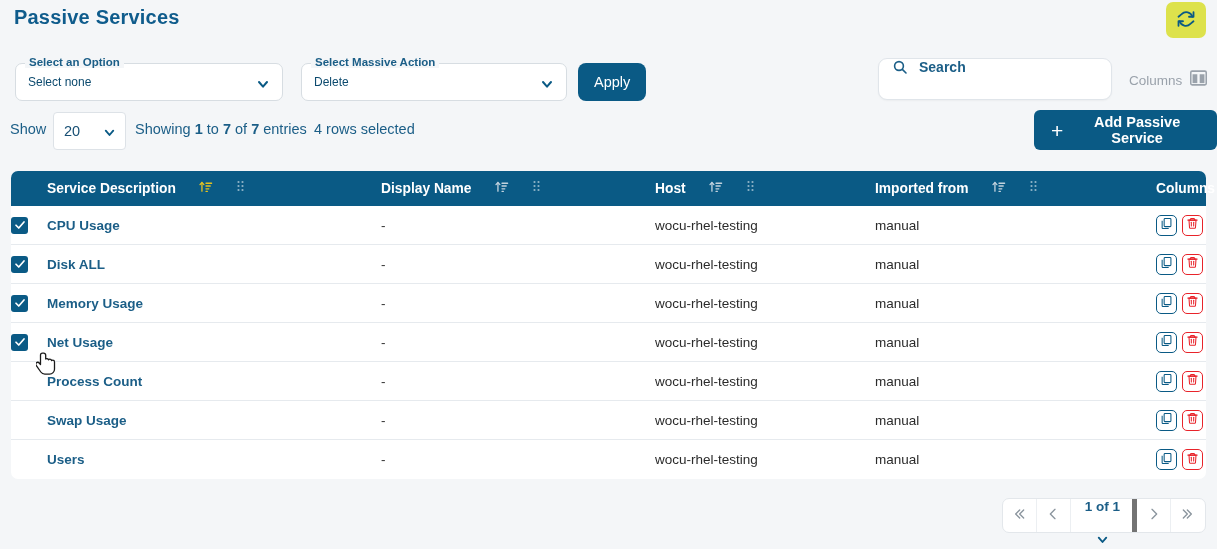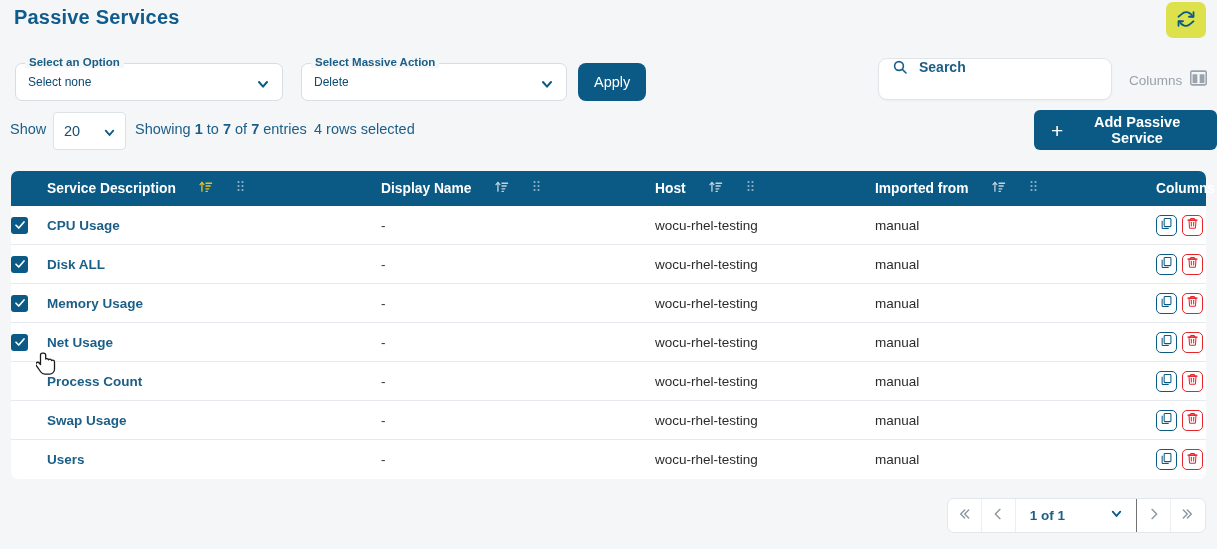--- a/index.html
+++ b/index.html
@@ -132,23 +132,23 @@
     height: 35px; background: #fff;
     border: 1px solid #e3e7eb; border-radius: 7px;
     display: flex; align-items: center;
   }
   .pg-btn {
     width: 34px; height: 33px; display: flex;
     align-items: center; justify-content: center; cursor: pointer;
     color: #7f8a94; border-right: 1px solid #eceff2;
   }
   .pg-sel {
-    display: flex; align-items: center; gap: 44px;
+    display: flex; align-items: center; gap: 18px;
     padding: 0 12px 0 14px; height: 33px;
-    border-right: 1px solid #737373; cursor: pointer;
+    border-right: 5px solid #737373; cursor: pointer; flex-direction: column;
   }
   .pg-sel .pgt { font-size: 13.5px; font-weight: bold; color: #1b5e87; }
   .pg-btn.last { border-right: none; }
 
   .cursor-hand { position: absolute; left: 36px; top: 352px; pointer-events: none; }
 </style>
 </head>
 <body>
 
 <div class="page">

